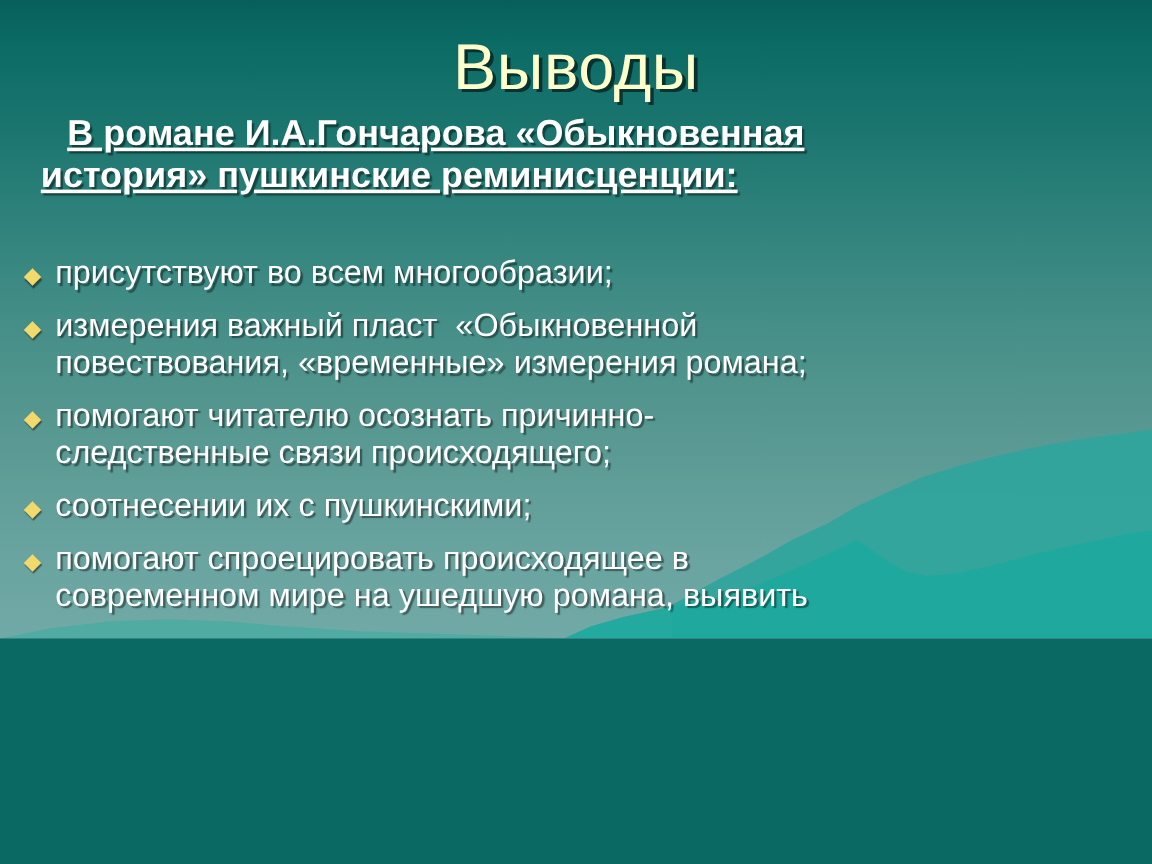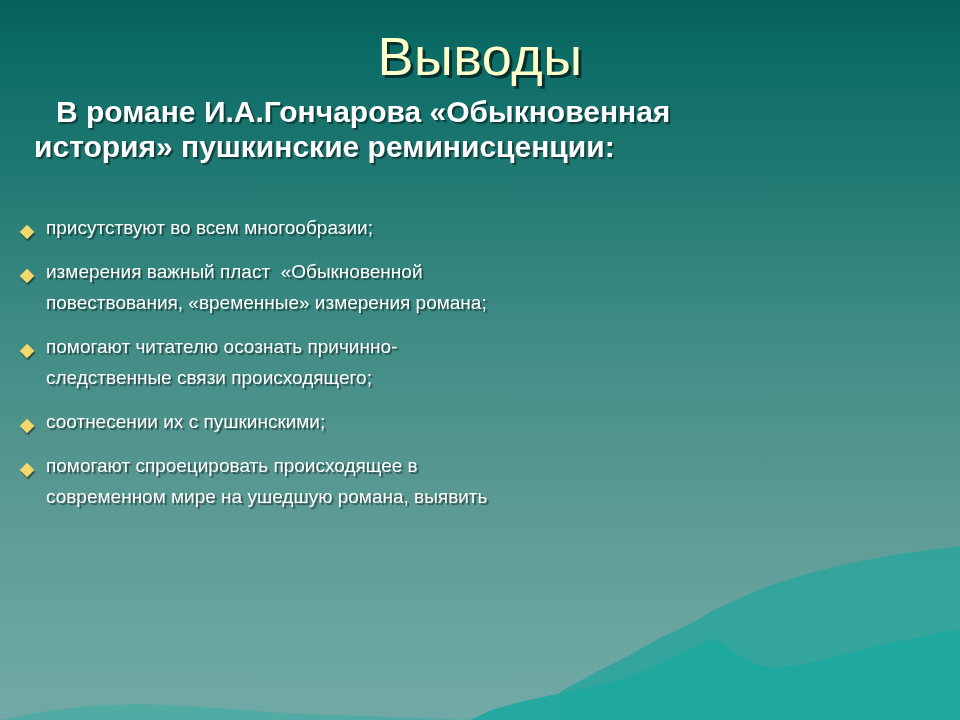--- a/index.html
+++ b/index.html
@@ -11,21 +11,21 @@
   }
 
   body {
     font-family: "Liberation Sans", sans-serif;
     background: #0a6a63;
   }
 
   #slide {
     position: relative;
     width: 960px;
-    height: 720px;
+    height: 532px;
     overflow: hidden;
     background: linear-gradient(180deg,
         #075f5b 0%,
         #0b6b65 7%,
         #1b756f 20%,
         #2e827b 34%,
         #418d86 48%,
         #52958e 62%,
         #5f9d97 75%,
         #69a4a0 87%,
@@ -58,20 +58,21 @@
   
   #subtitle {
     position: absolute;
     left: 34px; top: 94px;
     width: 900px;
     font-size: 30px;
     line-height: 35px;
     font-weight: bold;
     color: #ffffff;
     text-shadow: 2px 2px 1px rgba(0,0,0,0.45);
+    text-decoration: underline;
   }
   #subtitle .ln { display: block; white-space: pre; }
   #subtitle .ln:first-child { text-indent: 22px; }
 
   
   #bullets {
     position: absolute;
     left: 8px; top: 212px;
     width: 950px;
   }
@@ -88,21 +89,21 @@
     padding-top: 9px;
     text-align: center;
     font-size: 19px;
     line-height: 19px;
     color: #f2d96b;
     text-shadow: 1px 2px 1px rgba(0,0,0,0.45);
   }
 
   .bullet-text {
     flex: 1 1 auto;
-    font-size: 19px;
+    font-size: 27px;
     line-height: 31px;
     color: #ffffff;
     text-shadow: 2px 2px 1px rgba(0,0,0,0.45);
     padding-right: 10px;
   }
   .bullet-text .ln { display: block; white-space: pre; }
 </style>
 </head>
 <body>
 

